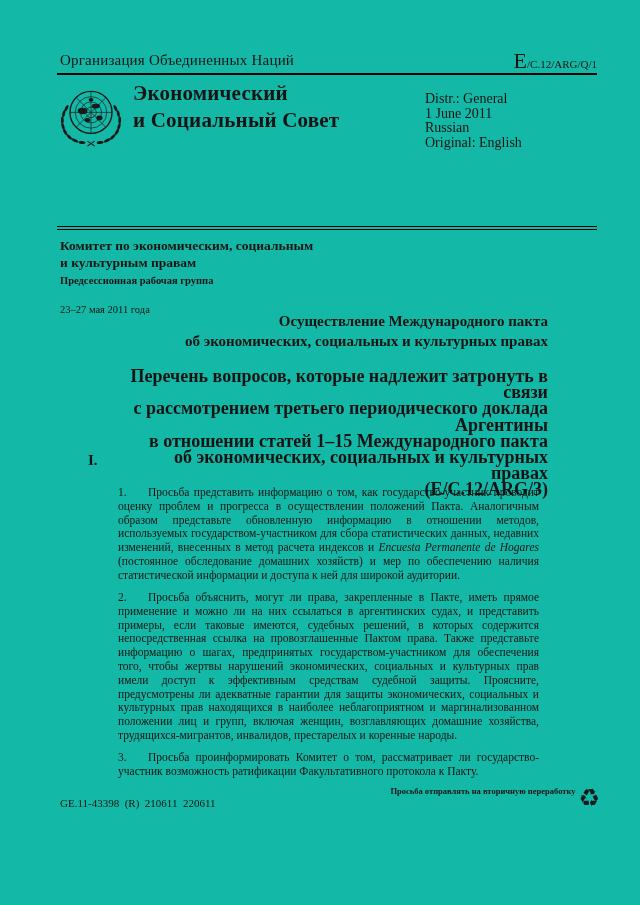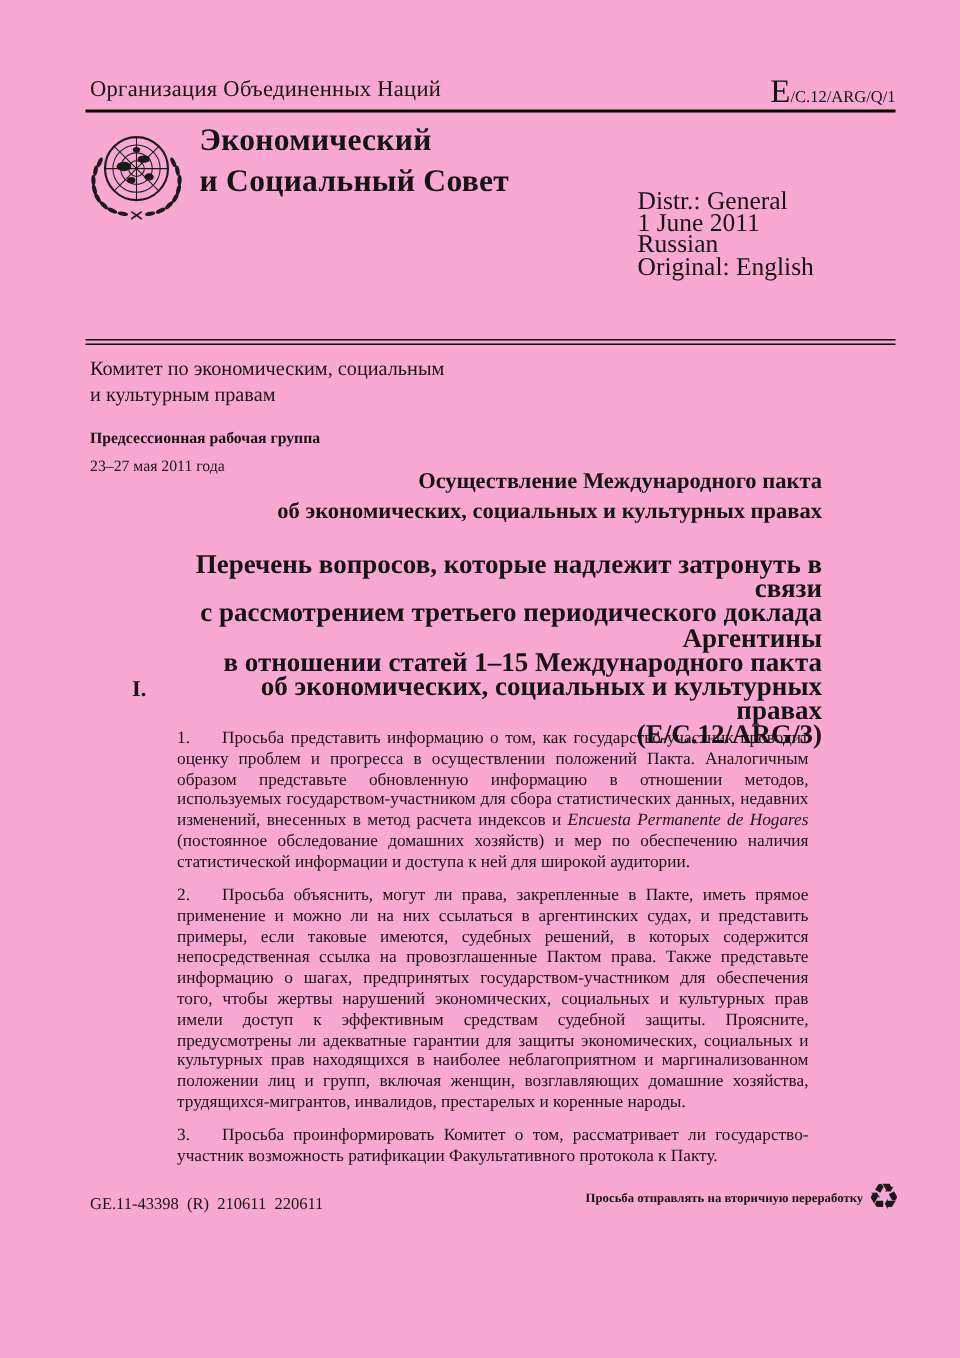--- a/index.html
+++ b/index.html
@@ -3,21 +3,21 @@
 <meta charset="utf-8">
 <style>
   * { margin: 0; padding: 0; box-sizing: border-box; }
   html, body { width: 640px; height: 905px; background: #ffffff; }
   body {
     font-family: "Liberation Serif", "DejaVu Serif", serif;
     color: #141414;
     position: relative;
     overflow: hidden;
   }
-  .page { position: absolute; inset: 0; background: #f9a8d4; }
+  .page { position: absolute; inset: 0; background: #14b8a6; }
 
   
   .org-name {
     position: absolute; left: 60px; top: 52px;
     font-size: 15px; letter-spacing: 0.2px;
   }
   .doc-symbol {
     position: absolute; right: 43px; top: 48px;
     font-size: 11px; white-space: nowrap;
   }
@@ -29,36 +29,36 @@
 
   
   .emblem { position: absolute; left: 56px; top: 83px; width: 70px; height: 70px; }
   .council-title {
     position: absolute; left: 133px; top: 80px;
     font-weight: bold; font-size: 21px; line-height: 27px;
     white-space: pre-line; letter-spacing: 0.2px;
   }
   .distr-block {
     position: absolute; left: 425px; top: 92px;
-    font-size: 17px; line-height: 14.5px; white-space: pre-line; margin-top: 35px;
+    font-size: 14px; line-height: 14.5px; white-space: pre-line;
   }
 
   .double-rule {
     position: absolute; left: 57px; right: 43px; top: 226px;
     height: 4px;
     border-top: 1.5px solid #000; border-bottom: 1.5px solid #000;
   }
 
   
   .committee { position: absolute; left: 60px; top: 237px; }
   .committee-name {
-    font-weight: normal; font-size: 13.5px; line-height: 17px; white-space: pre-line;
+    font-weight: bold; font-size: 13.5px; line-height: 17px; white-space: pre-line;
   }
-  .working-group { font-weight: bold; font-size: 10.5px; margin-top: 16px; }
-  .session-dates { font-size: 10.5px; margin-top: 8px; }
+  .working-group { font-weight: bold; font-size: 10.5px; margin-top: 4px; }
+  .session-dates { font-size: 10.5px; margin-top: 18px; }
 
   
   .title-block { position: absolute; left: 118px; top: 312px; width: 430px; text-align: right; }
   .main-title {
     font-weight: bold; font-size: 15px; line-height: 19.5px; white-space: pre-line;
   }
   .subtitle {
     font-weight: bold; font-size: 18px; line-height: 16.2px;
     white-space: pre-line; margin-top: 17px;
   }
@@ -78,21 +78,21 @@
   }
   .para .pnum { display: inline-block; width: 30px; }
   .para .it { font-style: italic; }
 
   
   .footer-code {
     position: absolute; left: 60px; top: 797px; font-size: 11px; white-space: nowrap;
   }
   .footer-recycle {
     position: absolute; right: 40px; top: 786px;
-    display: flex; align-items: center; gap: 3px;
+    display: flex; align-items: flex-start; gap: 3px;
   }
   .recycle-note { font-weight: bold; font-size: 8.5px; white-space: nowrap; }
   .recycle-glyph {
     font-family: "DejaVu Sans", sans-serif;
     font-size: 24px; line-height: 24px; color: #1a1a1a;
   }
 </style>
 </head>
 <body>
 

